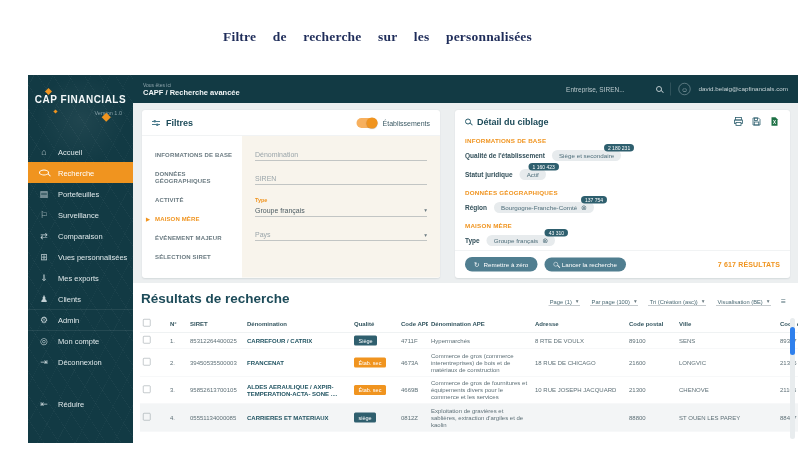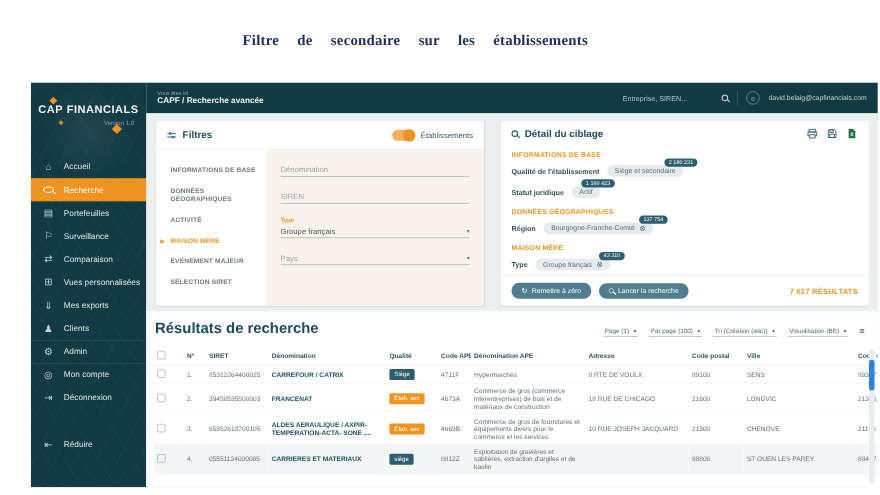--- a/index.html
+++ b/index.html
@@ -145,21 +145,21 @@
   .q-badge{display:inline-block;border-radius:3px;color:#fff;font-size:11px;padding:4px 9px;white-space:nowrap}
   .q-badge.siege{background:#2f5f6e}
   .q-badge.sec{background:var(--orange)}
   .cb{width:15px;height:15px;border:1.5px solid #8c979c;border-radius:2px;display:inline-block;cursor:pointer}
   .vscroll{position:absolute;right:6px;top:70px;bottom:8px;width:10px;background:#e8ecee;border-radius:5px}
   .vthumb{position:absolute;top:18px;height:56px;width:10px;background:var(--blue);border-radius:5px;cursor:grab}
 </style>
 </head>
 <body>
 
-<div class="doc-title">Filtre de secondaire sur les établissements</div>
+<div class="doc-title">Filtre de recherche sur les personnalisées</div>
 
 <div class="app">
 
   <aside class="sidebar">
     <div class="logo-block">
       <span class="spark s1"></span>
       <span class="spark s2"></span>
       <span class="spark s3"></span>
       <div class="logo-text">CAP FINANCIALS</div>
       <div class="version">Version 1.0</div>

